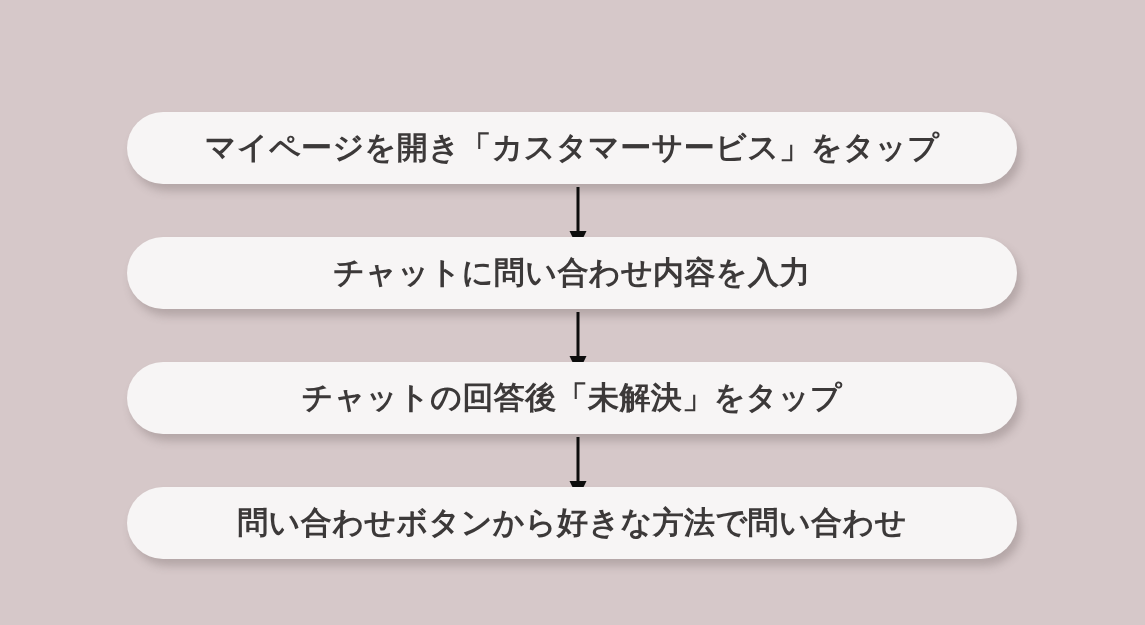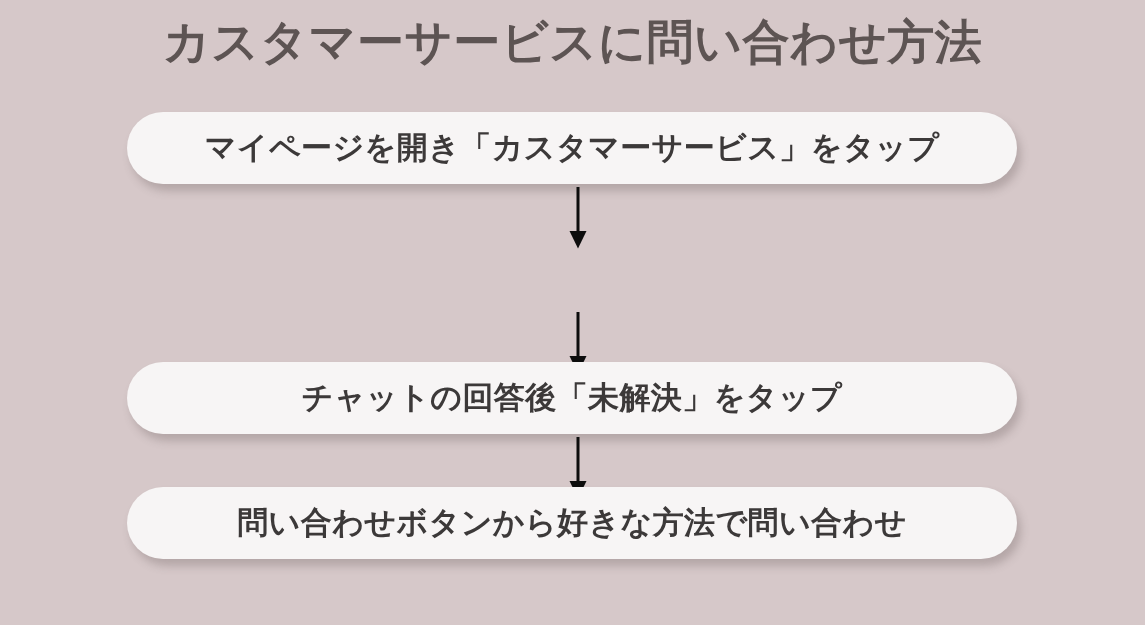--- a/index.html
+++ b/index.html
@@ -78,33 +78,35 @@
   .arrow-2 { top: 312px; }
   .arrow-3 { top: 437px; }
 
   .arrow svg { display: block; }
 </style>
 </head>
 <body>
 
 <div class="canvas">
 
-  <div class="title">カスタマーサービスに問い合わせ方法</div>
 
   <div class="step step-1">
     <span class="step-label">マイページを開き「カスタマーサービス」をタップ</span>
   </div>
 
   <div class="arrow arrow-1">
     <svg width="18" height="62" viewBox="0 0 18 62" aria-hidden="true">
       <rect x="7.5" y="0" width="3" height="48" fill="#0d0d0d"></rect>
       <polygon points="0.5,44 17.5,44 9,61.5" fill="#0d0d0d"></polygon>
     </svg>
   </div>
 
+  <div class="step step-2">
+    <span class="step-label">チャットに問い合わせ内容を入力</span>
+  </div>
 
   <div class="arrow arrow-2">
     <svg width="18" height="62" viewBox="0 0 18 62" aria-hidden="true">
       <rect x="7.5" y="0" width="3" height="48" fill="#0d0d0d"></rect>
       <polygon points="0.5,44 17.5,44 9,61.5" fill="#0d0d0d"></polygon>
     </svg>
   </div>
 
   <div class="step step-3">
     <span class="step-label">チャットの回答後「未解決」をタップ</span>

